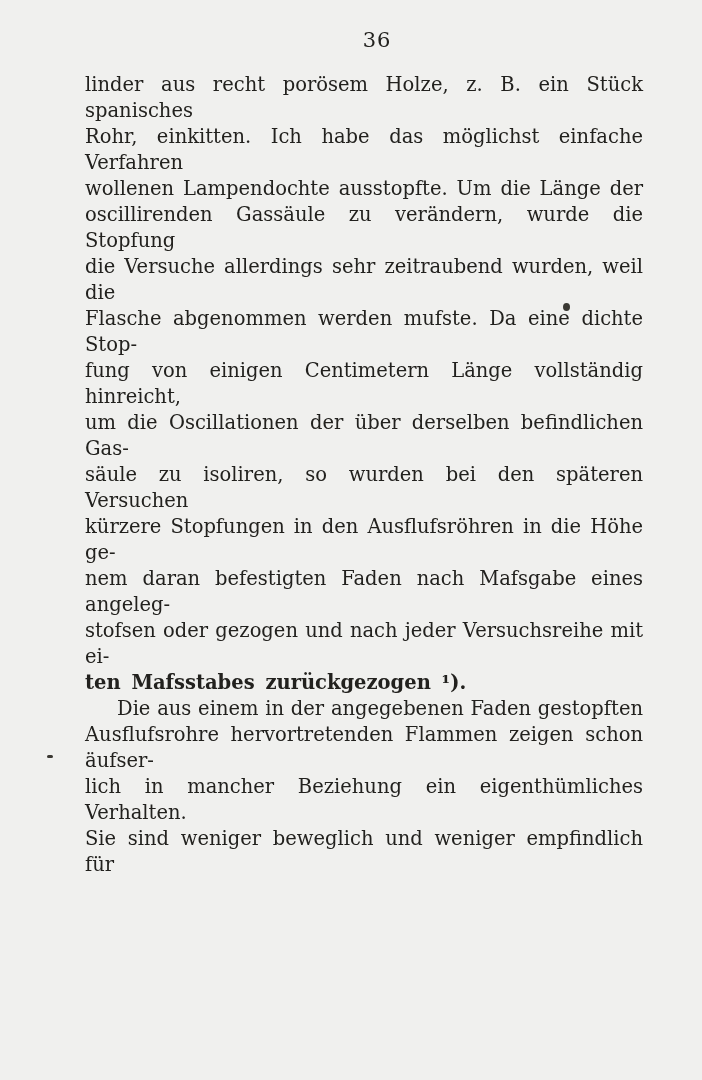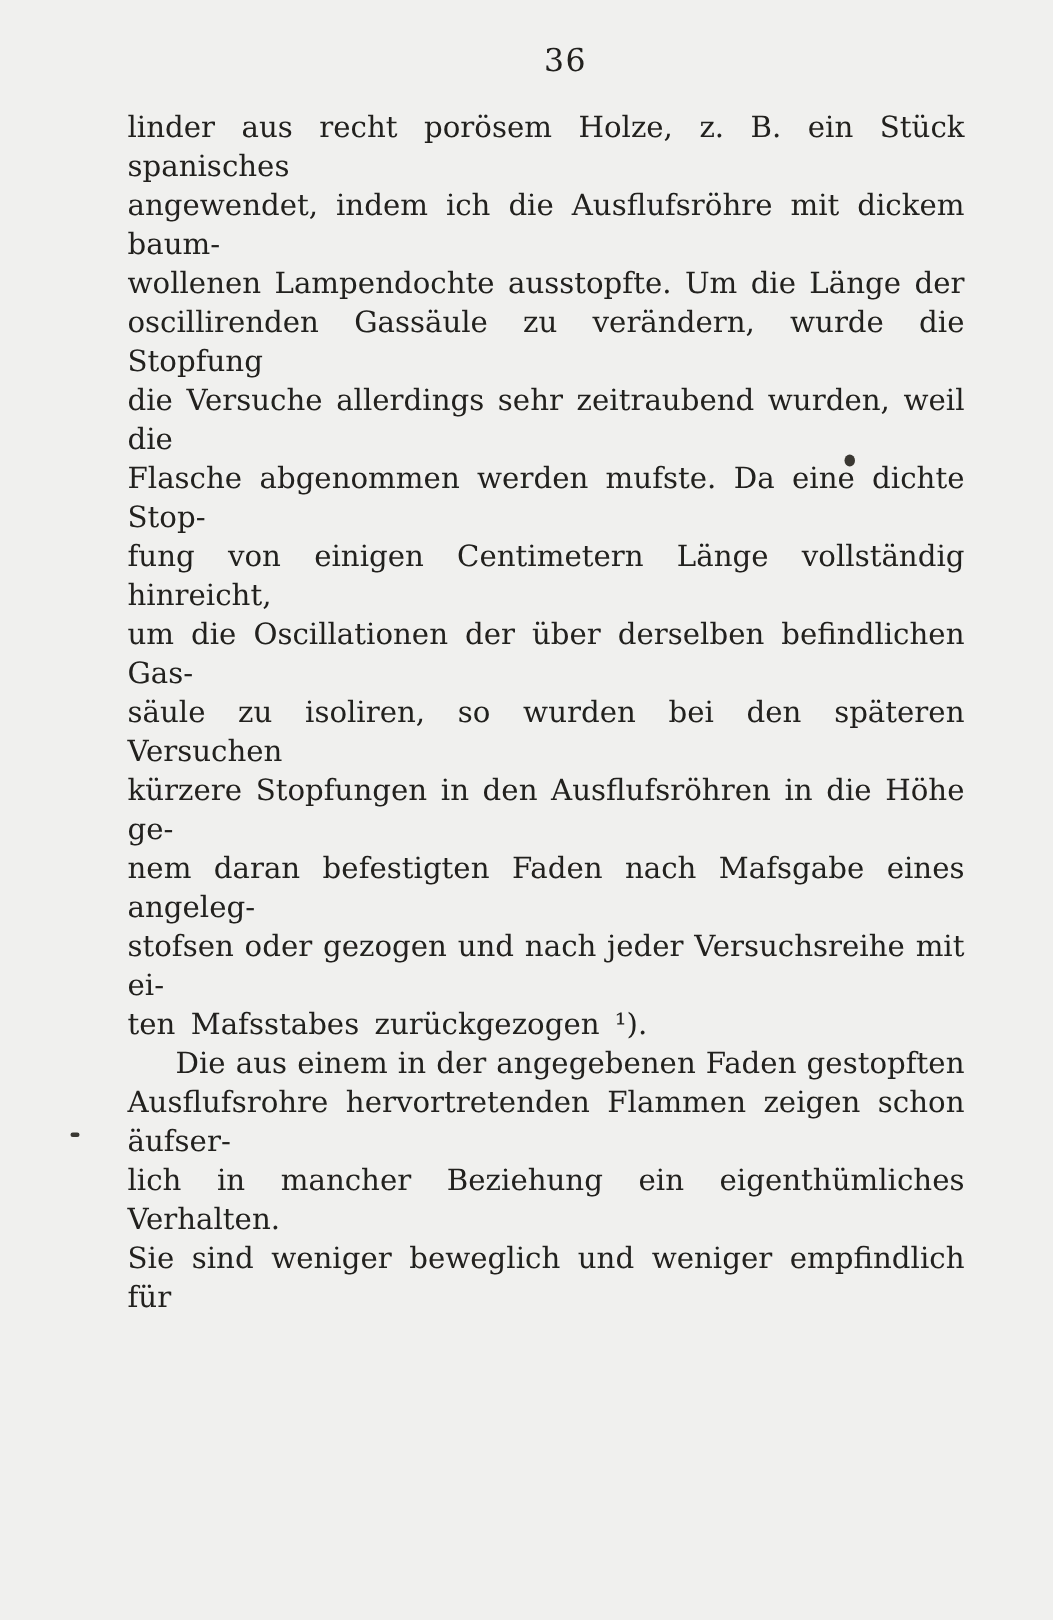--- a/index.html
+++ b/index.html
@@ -38,41 +38,42 @@
     text-align-last: justify;
     text-justify: inter-word;
     white-space: nowrap;
     white-space: normal;
   }
   .line.indent { padding-left: 32px; }
   .line.no-just {
     text-align: left;
     text-align-last: left;
     word-spacing: 4px;
+    font-weight: bold;
   }
   .ink-speck {
     position: absolute;
     background: #3a3832;
     border-radius: 50%;
   }
   .speck-1 { left: 563px; top: 303px; width: 7px; height: 8px; }
   .speck-2 { left: 47px; top: 755px; width: 6px; height: 3px; border-radius: 2px; }
 </style>
 </head>
 <body>
 
 <div class="page">
 
   <div class="page-number">36</div>
 
   <div class="text-block">
 
     <div class="para">
       <div class="line">linder aus recht porösem Holze, z. B. ein Stück spanisches</div>
-      <div class="line">angewendet, indem ich die Ausflufsröhre mit dickem baum-</div>
+      <div class="line">Rohr, einkitten. Ich habe das möglichst einfache Verfahren</div>
       <div class="line">wollenen Lampendochte ausstopfte. Um die Länge der</div>
       <div class="line">oscillirenden Gassäule zu verändern, wurde die Stopfung</div>
       <div class="line">die Versuche allerdings sehr zeitraubend wurden, weil die</div>
       <div class="line">Flasche abgenommen werden mufste. Da eine dichte Stop-</div>
       <div class="line">fung von einigen Centimetern Länge vollständig hinreicht,</div>
       <div class="line">um die Oscillationen der über derselben befindlichen Gas-</div>
       <div class="line">säule zu isoliren, so wurden bei den späteren Versuchen</div>
       <div class="line">kürzere Stopfungen in den Ausflufsröhren in die Höhe ge-</div>
       <div class="line">nem daran befestigten Faden nach Mafsgabe eines angeleg-</div>
       <div class="line">stofsen oder gezogen und nach jeder Versuchsreihe mit ei-</div>

